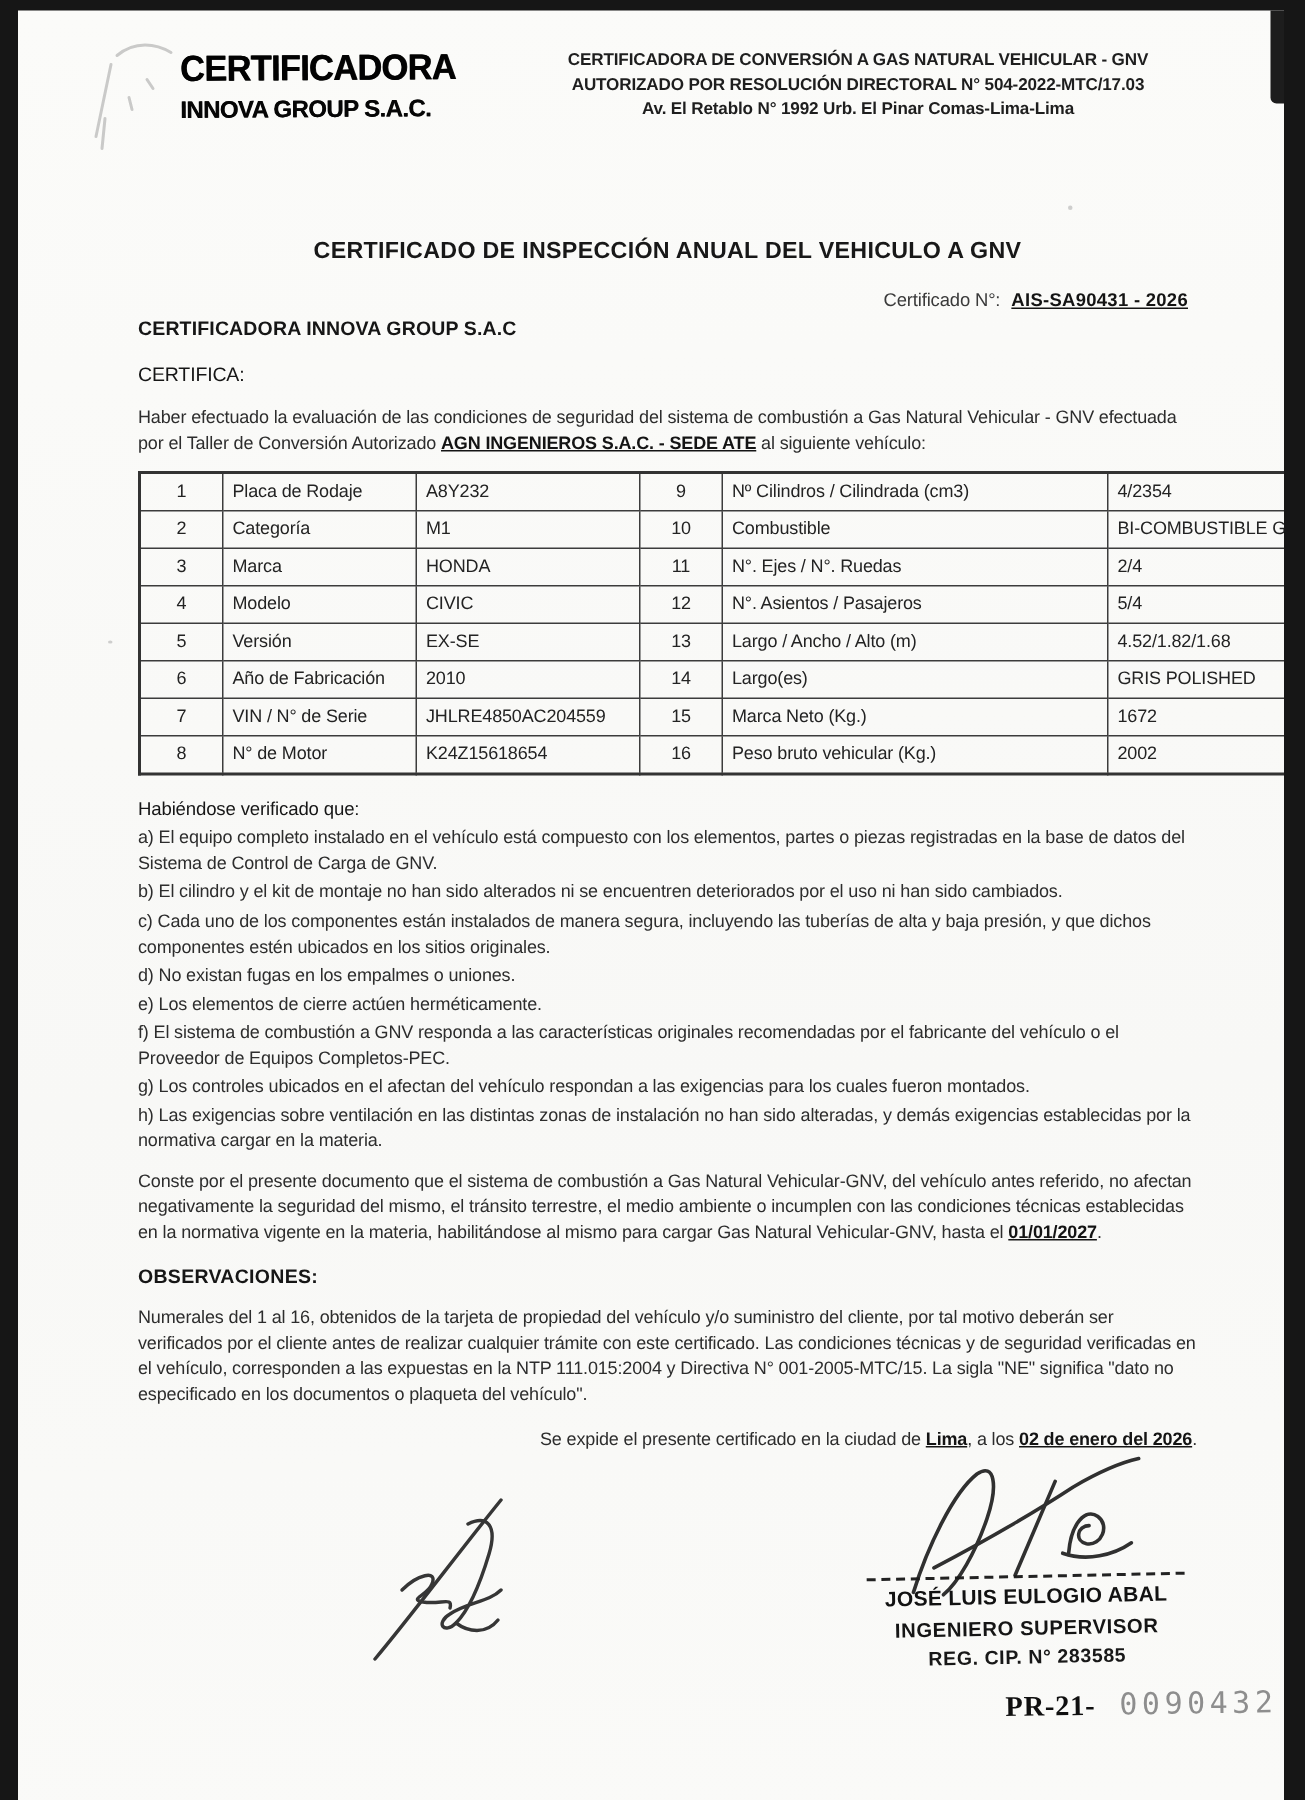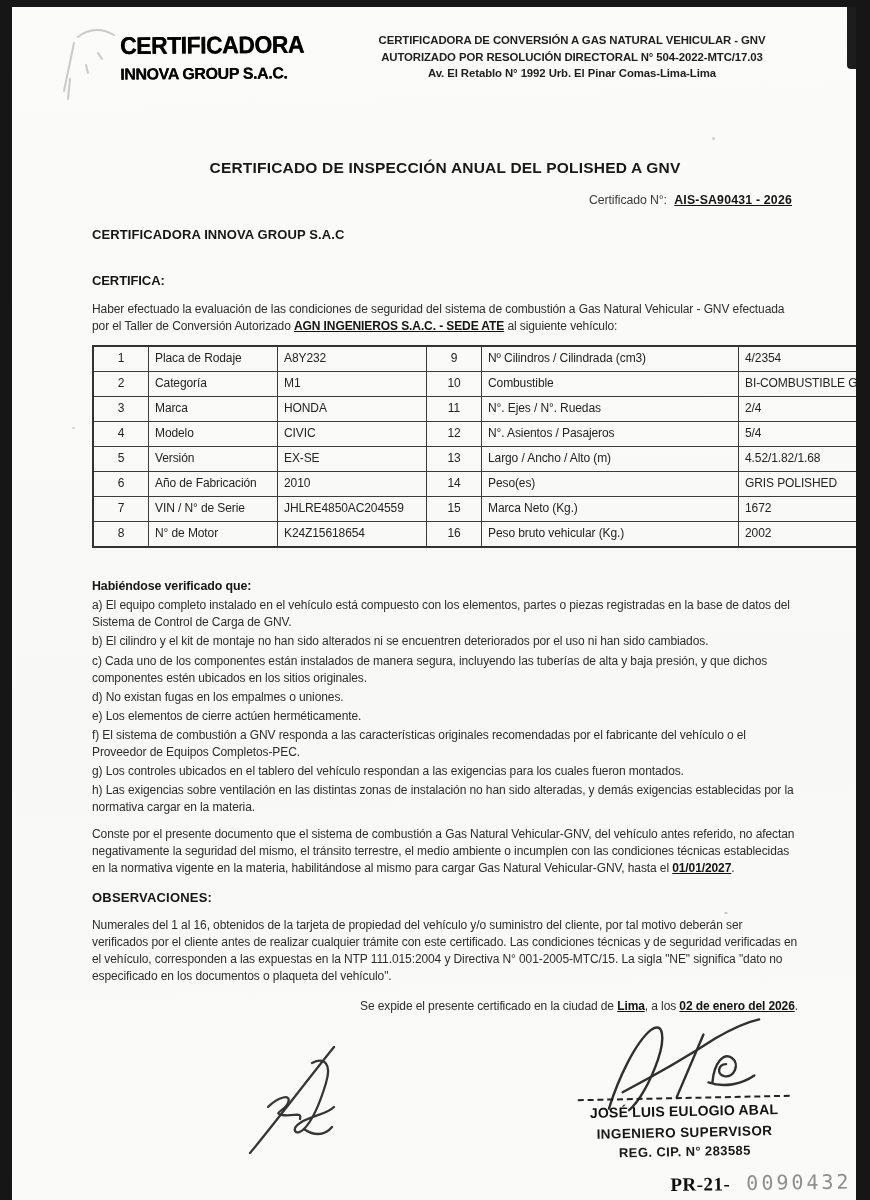--- a/index.html
+++ b/index.html
@@ -32,41 +32,41 @@
   .header{display:flex;align-items:center;margin-top:8px;}
   .logo{margin-left:28px;transform:rotate(-0.4deg);filter:contrast(1.1);}
   .logo-l1{font-size:23px;font-weight:800;letter-spacing:-0.5px;color:#0d0d0d;transform:scaleY(1.05);text-shadow:0.4px 0 0 #222;}
   .logo-l2{font-size:16px;font-weight:800;letter-spacing:-0.4px;color:#111;margin-top:1px;text-shadow:0.3px 0 0 #222;}
   .hdr-info{margin-left:auto;width:452px;text-align:center;font-weight:700;font-size:11.4px;line-height:16.5px;color:#1e1e1e;letter-spacing:-0.1px;}
 
   .title{margin-top:72px;text-align:center;font-weight:700;font-size:15.5px;letter-spacing:0.2px;color:#181818;}
   .cert-line{margin-top:13px;text-align:right;padding-right:6px;font-size:12.3px;color:#3a3a3a;}
   .cert-line b{color:#141414;margin-left:4px;letter-spacing:0.2px;}
 
-  .company{margin-top:16px;font-weight:700;font-size:13px;color:#161616;letter-spacing:0.1px;}
-  .certifica{margin-top:28px;font-weight:700;font-size:13px;color:#161616;}
+  .company{margin-top:0;font-weight:700;font-size:13px;color:#161616;letter-spacing:0.1px;}
+  .certifica{margin-top:13px;font-weight:400;font-size:13px;color:#161616;}
   p{margin:10px 0 0 0;}
   .tight p{margin:2px 0 0 0;}
   b{color:#141414;text-decoration:underline;}
 
   table.veh{border-collapse:collapse;width:100%;margin-top:10px;table-layout:fixed;}
   table.veh td{
     border:1.6px solid #3c3c3c;
     padding:2px 6px;height:20px;
     font-size:12px;color:#232323;
     overflow:hidden;white-space:nowrap;
   }
   table.veh{border:2px solid #333;}
   td.num{text-align:center;width:42px;color:#2a2a2a;}
   td.lab1{width:116px;}
   td.val1{width:136px;}
   td.lab2{width:244px;}
   td.val2{width:126px;}
 
-  .sec-head{margin-top:30px;font-weight:700;color:#161616;font-size:12.4px;}
+  .sec-head{margin-top:14px;font-weight:400;color:#161616;font-size:12.4px;}
   .obs-head{margin-top:12px;font-weight:700;color:#161616;font-size:13px;letter-spacing:0.2px;}
 
   
   .sig-zone{position:relative;height:185px;margin-top:4px;}
   .sig-center{position:absolute;left:150px;top:22px;}
   .stamp{position:absolute;right:-4px;top:0;width:236px;text-align:center;transform:rotate(-1.2deg);}
   .sig-right{display:block;margin:0 auto -14px auto;}
   .dash-line{border-top:2.5px dashed #222;width:212px;margin:0 auto;}
   .stamp-name{font-weight:700;font-size:14px;color:#121212;margin-top:3px;letter-spacing:0.2px;}
   .stamp-role{font-weight:700;font-size:13.5px;color:#151515;margin-top:1px;letter-spacing:0.4px;}
@@ -100,21 +100,21 @@
       <div class="logo-l1">CERTIFICADORA</div>
       <div class="logo-l2">INNOVA GROUP S.A.C.</div>
     </div>
     <div class="hdr-info">
       <div>CERTIFICADORA DE CONVERSIÓN A GAS NATURAL VEHICULAR - GNV</div>
       <div>AUTORIZADO POR RESOLUCIÓN DIRECTORAL N° 504-2022-MTC/17.03</div>
       <div>Av. El Retablo N° 1992 Urb. El Pinar Comas-Lima-Lima</div>
     </div>
   </div>
 
-  <div class="title">CERTIFICADO DE INSPECCIÓN ANUAL DEL POLISHED A GNV</div>
+  <div class="title">CERTIFICADO DE INSPECCIÓN ANUAL DEL VEHICULO A GNV</div>
 
   <div class="cert-line">
     <span>Certificado N°:</span>
     <b>AIS-SA90431 - 2026</b>
   </div>
 
   <div class="company">CERTIFICADORA INNOVA GROUP S.A.C</div>
   <div class="certifica">CERTIFICA:</div>
 
   <p><span>Haber efectuado la evaluación de las condiciones de seguridad del sistema de combustión a Gas Natural Vehicular - GNV efectuada por el Taller de Conversión Autorizado </span><b>AGN INGENIEROS S.A.C. - SEDE ATE</b><span> al siguiente vehículo:</span></p>
@@ -159,21 +159,21 @@
           <td class="val1">EX-SE</td>
           <td class="num">13</td>
           <td class="lab2">Largo / Ancho / Alto (m)</td>
           <td class="val2">4.52/1.82/1.68</td>
       </tr>
       <tr>
         <td class="num">6</td>
           <td class="lab1">Año de Fabricación</td>
           <td class="val1">2010</td>
           <td class="num">14</td>
-          <td class="lab2">Peso(es)</td>
+          <td class="lab2">Largo(es)</td>
           <td class="val2">GRIS POLISHED</td>
       </tr>
       <tr>
         <td class="num">7</td>
           <td class="lab1">VIN / N° de Serie</td>
           <td class="val1">JHLRE4850AC204559</td>
           <td class="num">15</td>
           <td class="lab2">Marca Neto (Kg.)</td>
           <td class="val2">1672</td>
       </tr>
@@ -189,21 +189,21 @@
   </table>
 
   <div class="sec-head">Habiéndose verificado que:</div>
   <div class="tight">
     <p>a) El equipo completo instalado en el vehículo está compuesto con los elementos, partes o piezas registradas en la base de datos del Sistema de Control de Carga de GNV.</p>
     <p>b) El cilindro y el kit de montaje no han sido alterados ni se encuentren deteriorados por el uso ni han sido cambiados.</p>
     <p>c) Cada uno de los componentes están instalados de manera segura, incluyendo las tuberías de alta y baja presión, y que dichos componentes estén ubicados en los sitios originales.</p>
     <p>d) No existan fugas en los empalmes o uniones.</p>
     <p>e) Los elementos de cierre actúen herméticamente.</p>
     <p>f) El sistema de combustión a GNV responda a las características originales recomendadas por el fabricante del vehículo o el Proveedor de Equipos Completos-PEC.</p>
-    <p>g) Los controles ubicados en el tablero del vehículo respondan a las exigencias para los cuales fueron montados.</p>
+    <p>g) Los controles ubicados en el afectan del vehículo respondan a las exigencias para los cuales fueron montados.</p>
     <p>h) Las exigencias sobre ventilación en las distintas zonas de instalación no han sido alteradas, y demás exigencias establecidas por la normativa cargar en la materia.</p>
   </div>
 
   <p><span>Conste por el presente documento que el sistema de combustión a Gas Natural Vehicular-GNV, del vehículo antes referido, no afectan negativamente la seguridad del mismo, el tránsito terrestre, el medio ambiente o incumplen con las condiciones técnicas establecidas en la normativa vigente en la materia, habilitándose al mismo para cargar Gas Natural Vehicular-GNV, hasta el </span><b>01/01/2027</b><span>.</span></p>
 
   <div class="obs-head">OBSERVACIONES:</div>
   <p>Numerales del 1 al 16, obtenidos de la tarjeta de propiedad del vehículo y/o suministro del cliente, por tal motivo deberán ser verificados por el cliente antes de realizar cualquier trámite con este certificado. Las condiciones técnicas y de seguridad verificadas en el vehículo, corresponden a las expuestas en la NTP 111.015:2004 y Directiva N° 001-2005-MTC/15. La sigla "NE" significa "dato no especificado en los documentos o plaqueta del vehículo".</p>
 
   <p style="margin-top:13px;text-align:right;"><span>Se expide el presente certificado en la ciudad de </span><b>Lima</b><span>, a los </span><b>02 de enero del 2026</b><span>.</span></p>
 

